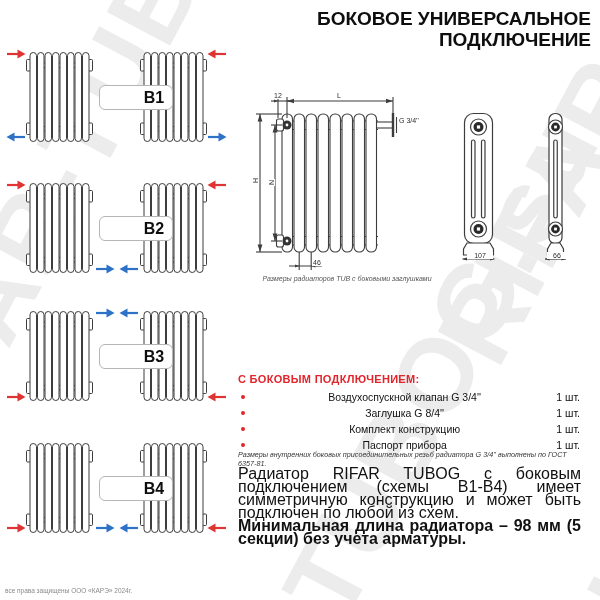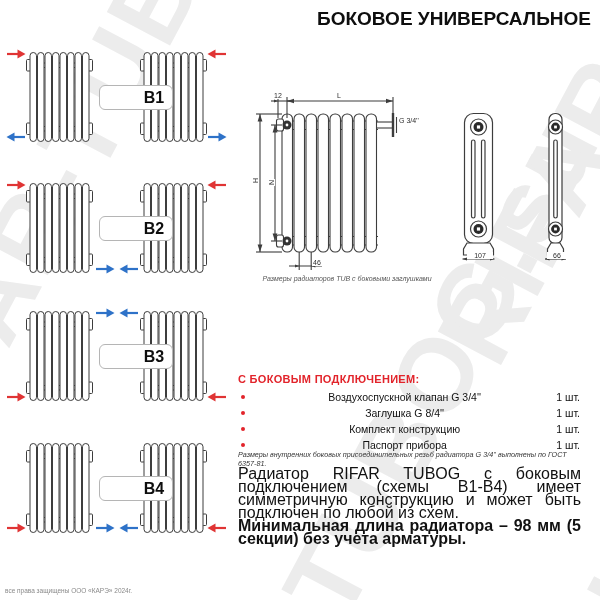--- a/index.html
+++ b/index.html
@@ -82,20 +82,21 @@
           <rect x="68" y="3" width="13" height="178" rx="6.5"></rect>
           <rect x="83" y="3" width="13" height="178" rx="6.5"></rect>
           <rect x="98" y="3" width="13" height="178" rx="6.5"></rect>
           <rect x="113" y="3" width="13" height="178" rx="6.5"></rect>
         </g>
       </defs>
     </svg>
 
     <div class="title">
       <div>БОКОВОЕ УНИВЕРСАЛЬНОЕ</div>
+      <div>ПОДКЛЮЧЕНИЕ</div>
     </div>
 
     <svg class="rad" style="left:26px;top:51px" viewBox="0 0 134 184">
         <use href="#radfront"></use>
       </svg>
     <svg class="rad" style="left:140px;top:51px" viewBox="0 0 134 184">
         <use href="#radfront"></use>
       </svg>
     <div class="scheme-label" style="left:99px;top:85px">B1</div>
     <span class="arrow supply" style="left:6px;top:49px">

